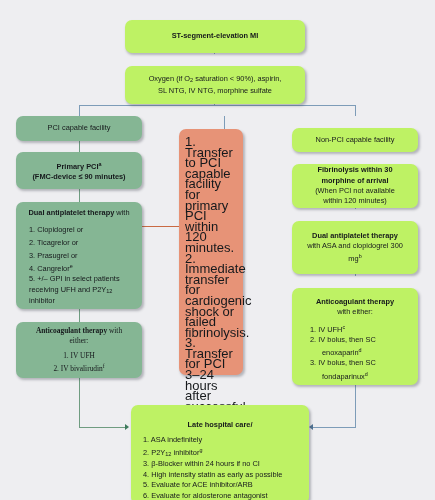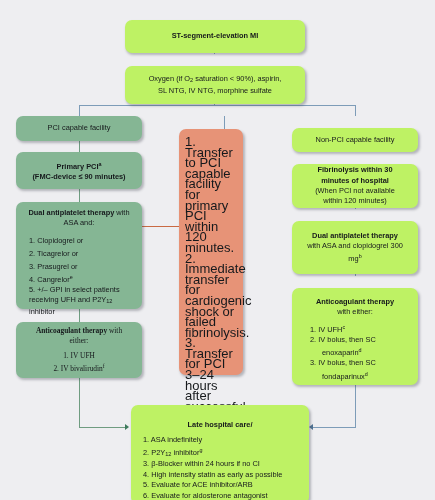--- a/index.html
+++ b/index.html
@@ -133,30 +133,29 @@
 
   <div class="box green" style="left:16px; top:152px; width:126px; height:37px;">
     <div style="font-weight:bold;">
       <span>Primary PCI</span><sup>a</sup>
     </div>
     <div style="font-weight:bold;">(FMC-device ≤ 90 minutes)</div>
   </div>
 
   <div class="box blue" style="left:292px; top:152px; width:126px; height:44px;">
     <div style="font-weight:bold;">Fibrinolysis within 30</div>
-    <div style="font-weight:bold;">minutes of hospital</div>
+    <div style="font-weight:bold;">morphine of arrival</div>
     <div>(When PCI not available</div>
     <div>within 120 minutes)</div>
   </div>
 
   <div class="box green" style="left:16px; top:202px; width:126px; height:107px; justify-content:flex-start; padding-top:6px;">
     <div>
       <b>Dual antiplatelet therapy</b><span> with</span>
     </div>
-    <div>ASA and:</div>
     <div class="lst" style="margin-top:4px; padding-left:8px;">
       <div>
         <span>1.</span>
         <span>Clopidogrel or</span><sup></sup>
       </div>
       <div>
         <span>2.</span>
         <span>Ticagrelor or</span><sup></sup>
       </div>
       <div>

